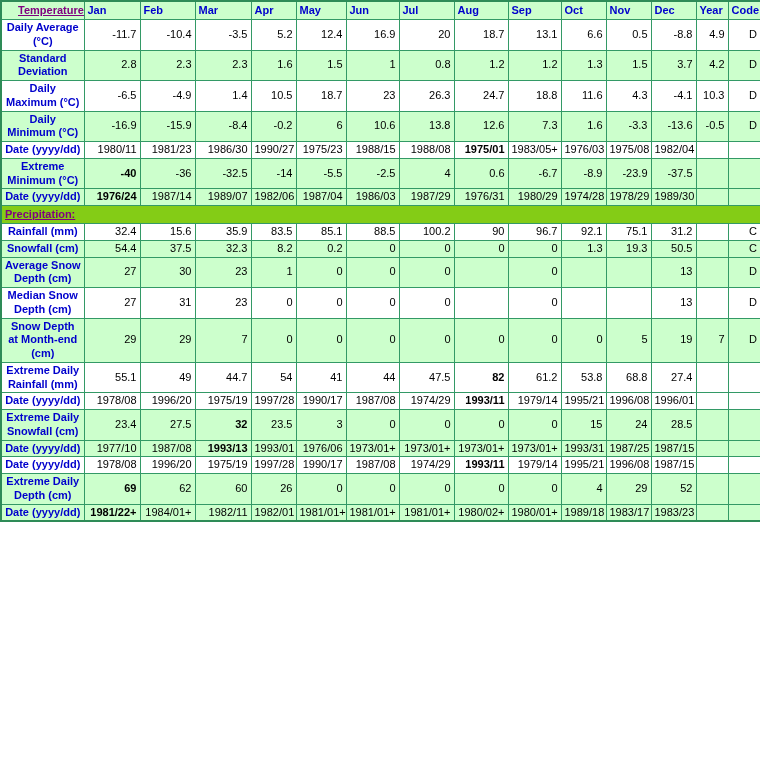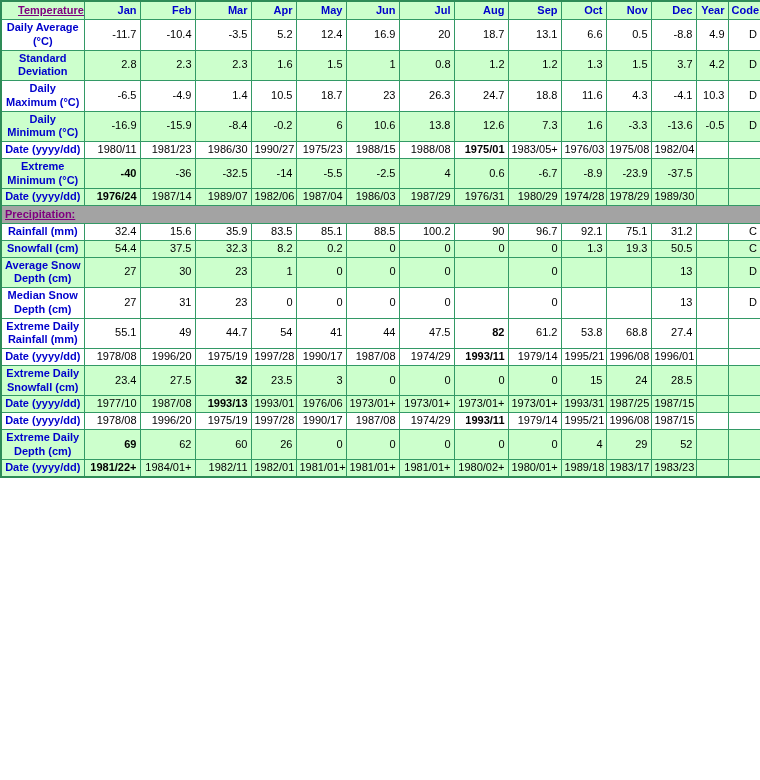--- a/index.html
+++ b/index.html
@@ -27,21 +27,21 @@
     border: 1px solid #339966;
     padding: 1px 3px;
     vertical-align: middle;
     line-height: 1.25;
     overflow: hidden;
   }
   thead th {
     background: #CCFFCC;
     color: #0000CC;
     font-weight: bold;
-    text-align: right;
+    text-align: left;
     height: 15px;
     padding: 1px 1px;
   }
   thead th.label-head {
     text-align: left;
     padding-left: 16px;
   }
   td.label-cell {
     color: #0000CC;
     font-weight: bold;
@@ -50,21 +50,21 @@
   }
   td.num {
     text-align: right;
   }
   td.bold {
     font-weight: bold;
   }
   tr.white td { background: #FFFFFF; }
   tr.green td { background: #CCFFCC; }
   td.section-cell {
-    background: #a3a3a3;
+    background: #84cc16;
     text-align: left;
     height: 15px;
     padding: 1px 2px;
   }
   a.section-link {
     color: #800080;
     font-weight: bold;
     text-decoration: underline;
     cursor: pointer;
   }
@@ -293,20 +293,37 @@
         <td class="num">0</td>
         <td class="num">0</td>
         <td class="num"></td>
         <td class="num">0</td>
         <td class="num"></td>
         <td class="num"></td>
         <td class="num">13</td>
         <td class="num"></td>
         <td class="num">D</td>
       </tr>
+      <tr class="green">
+        <td class="label-cell">Snow Depth at Month-end (cm)</td>
+        <td class="num">29</td>
+        <td class="num">29</td>
+        <td class="num">7</td>
+        <td class="num">0</td>
+        <td class="num">0</td>
+        <td class="num">0</td>
+        <td class="num">0</td>
+        <td class="num">0</td>
+        <td class="num">0</td>
+        <td class="num">0</td>
+        <td class="num">5</td>
+        <td class="num">19</td>
+        <td class="num">7</td>
+        <td class="num">D</td>
+      </tr>
       <tr class="white">
         <td class="label-cell">Extreme Daily Rainfall (mm)</td>
         <td class="num">55.1</td>
         <td class="num">49</td>
         <td class="num">44.7</td>
         <td class="num">54</td>
         <td class="num">41</td>
         <td class="num">44</td>
         <td class="num">47.5</td>
         <td class="num bold">82</td>

